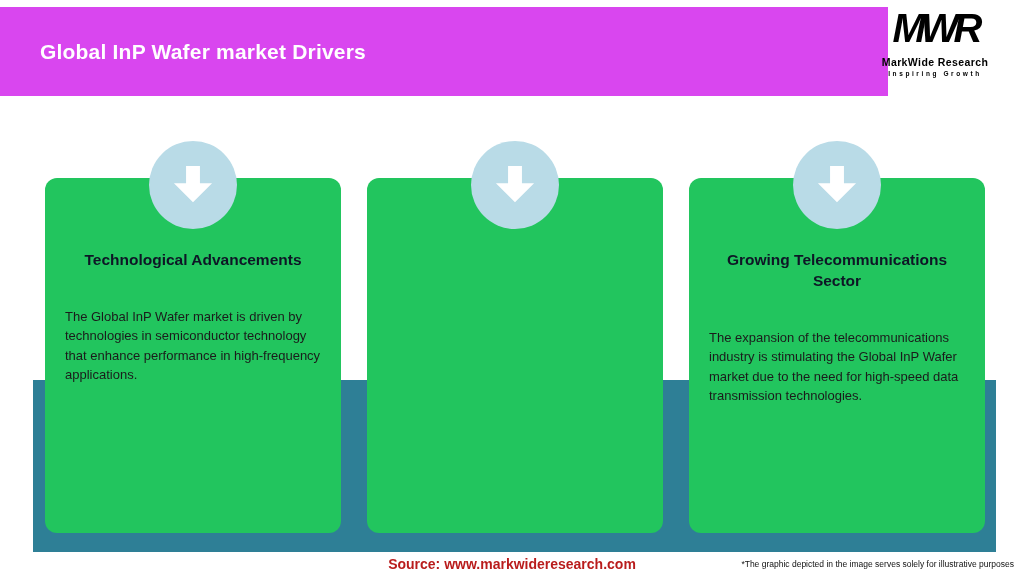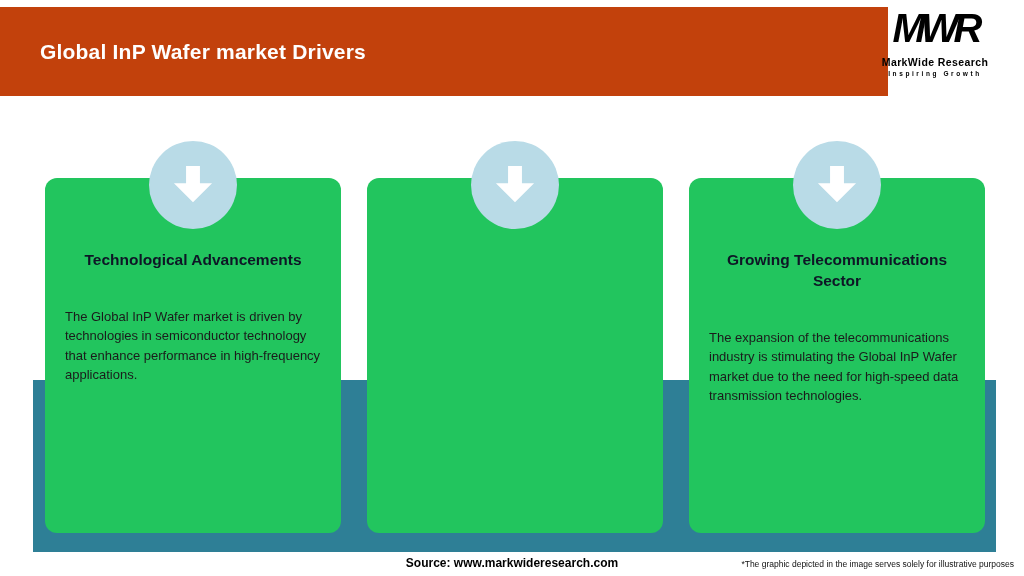--- a/index.html
+++ b/index.html
@@ -10,21 +10,21 @@
     position: relative;
     overflow: hidden;
   }
   .canvas { position: absolute; inset: 0; width: 1024px; height: 576px; background: #ffffff; }
 
   
   .header-bar {
     position: absolute;
     left: 0; top: 7px;
     width: 888px; height: 89px;
-    background: #c2410c;
+    background: #d946ef;
     display: flex;
     align-items: center;
   }
   .page-title {
     color: #ffffff;
     font-size: 21px;
     font-weight: bold;
     padding-left: 40px;
     letter-spacing: 0.2px;
   }
@@ -108,23 +108,23 @@
     line-height: 1.5;
     color: #1b1b1b;
   }
 
   
   .footer-source {
     position: absolute;
     left: 0; right: 0;
     top: 556px;
     text-align: center;
-    font-size: 12px;
+    font-size: 14px;
     font-weight: bold;
-    color: #000000;
+    color: #b91c1c;
     z-index: 4;
   }
   .footer-disclaimer {
     position: absolute;
     right: 10px;
     top: 559px;
     font-size: 8.5px;
     color: #111111;
     z-index: 4;
   }

